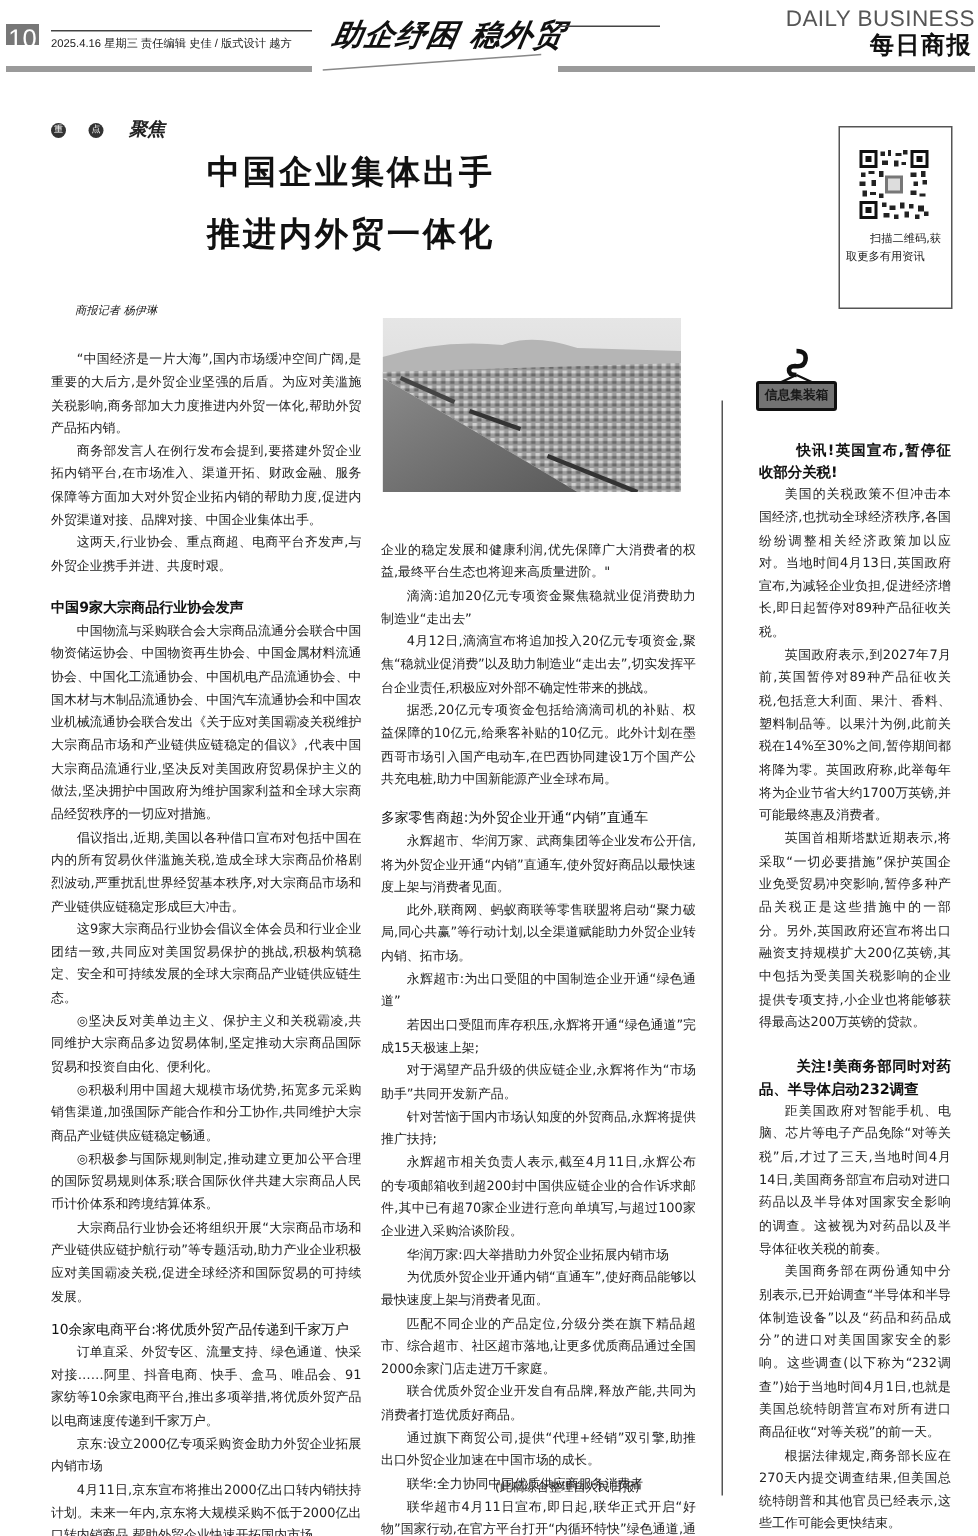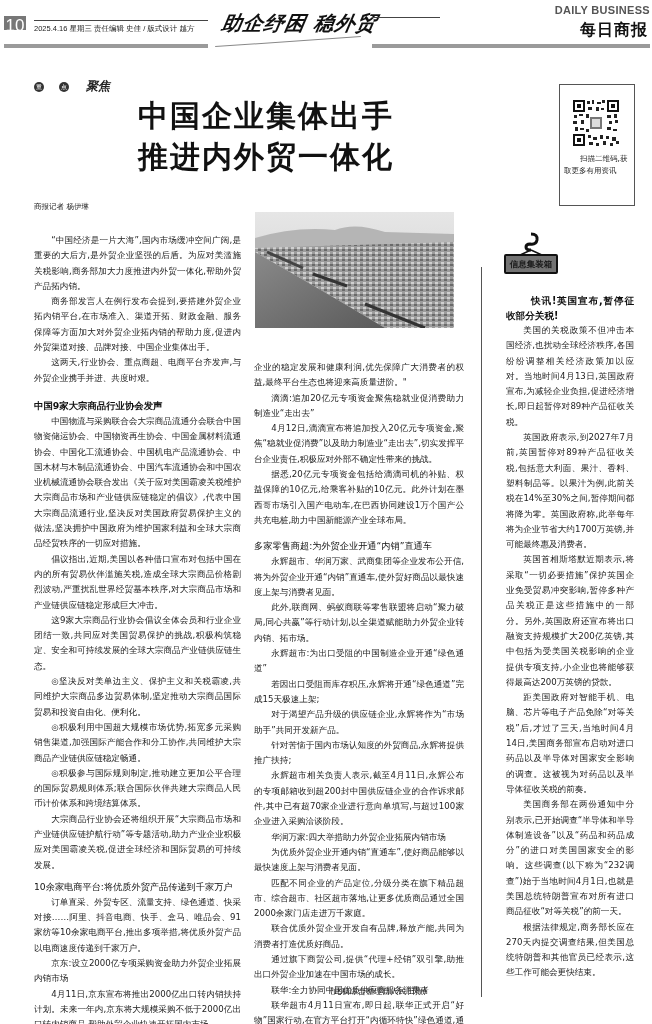--- a/index.html
+++ b/index.html
@@ -5,38 +5,38 @@
   html,body{margin:0;padding:0;background:#fff;}
   body{width:652px;height:1024px;position:relative;overflow:hidden;font-family:"DejaVu Sans",sans-serif;color:#1a1a1a;}
   .abs{position:absolute;}
   
   .page-num{left:4px;top:16px;width:22px;height:14px;background:#777;color:#fff;font-family:"Liberation Sans",sans-serif;font-size:17px;line-height:20px;text-align:center;}
   .hdr-line-top{height:1px;background:#444;}
   .hdr-bar{height:4px;background:#9a9a9a;}
   .hdr-meta{left:34px;top:24px;font-size:7.5px;color:#222;white-space:nowrap;font-family:Liberation Sans, sans-serif;}
   .hdr-slogan{left:222px;top:10px;font-size:20px;font-weight:bold;font-style:italic;color:#111;letter-spacing:1px;white-space:nowrap;transform:skewX(-10deg);}
   .hdr-slogan-underline{left:215px;top:41px;width:146px;height:1px;background:#888;transform:rotate(-4deg);}
-  .hdr-en{right:2px;top:4px;font-family:"Liberation Sans",sans-serif;font-size:11px;font-weight:bold;color:#555;letter-spacing:0.3px;}
+  .hdr-en{right:2px;top:4px;font-family:"Liberation Sans",sans-serif;font-size:15px;font-weight:normal;color:#555;letter-spacing:0.3px;}
   .hdr-cn{right:4px;top:20px;font-family:"DejaVu Serif",serif;font-size:16px;font-weight:bold;color:#111;letter-spacing:1px;}
   
   .tag{left:34px;top:78px;display:flex;align-items:center;gap:15px;}
   .tag-dot{width:10px;height:10px;border-radius:50%;background:#333;color:#fff;font-size:6px;line-height:10px;text-align:center;}
   .tag-text{font-size:12px;font-weight:bold;font-style:italic;color:#222;margin-left:2px;}
   
-  .headline{left:138px;top:95px;font-size:30px;font-weight:bold;line-height:41px;color:#111;letter-spacing:2px;}
+  .headline{left:138px;top:95px;font-size:22px;font-weight:bold;line-height:41px;color:#111;letter-spacing:2px;}
   
   .qr-box{left:559px;top:84px;width:74px;height:120px;border:1px solid #555;background:#fff;}
   .qr{position:absolute;left:12px;top:14px;width:48px;height:48px;}
   .qr-caption{position:absolute;left:4px;top:68px;width:66px;font-size:7.5px;line-height:12px;color:#222;text-indent:16px;}
   
   .col{font-size:8.6px;line-height:15.3px;color:#222;text-align:justify;}
   .col p{margin:0;text-indent:2em;}
   .col p.noind{text-indent:0;}
   .col h3{margin:6px 0 1px 0;font-size:9.4px;line-height:15px;font-weight:bold;color:#111;}
-  .byline{left:34px;top:202px;font-size:7.5px;color:#222;}
+  .byline{left:50px;top:202px;font-size:7.5px;color:#222;font-style:italic;}
   .col1{left:34px;top:216px;width:207px;}
   .col2{left:254px;top:360px;width:210px;}
   .col3{left:506px;top:293px;width:128px;font-size:8.6px;line-height:15.3px;}
   .col3 h4{margin:0;font-size:9.6px;line-height:15px;font-weight:bold;text-indent:2.6em;color:#111;}
   .photo{left:255px;top:212px;width:199px;height:116px;overflow:hidden;}
   .vrule{left:481px;top:267px;width:1px;height:730px;background:#555;}
   .box-sign{left:504px;top:254px;width:50px;height:16px;border:2px solid #111;border-radius:2px;font-size:8.5px;line-height:16px;text-align:center;font-weight:bold;background:#737373;}
   .hook{left:516px;top:232px;width:30px;height:24px;}
   .note{left:330px;top:986px;font-size:8.2px;color:#222;}
 </style>
@@ -194,17 +194,18 @@
   <path d="M15 2 Q22 2 21 8 Q20 13 14 12 Q10 12 10 15 Q10 18 15 18" stroke="#111" stroke-width="3" fill="none"></path>
   <path d="M15 18 L2 24 M15 18 L28 24" stroke="#111" stroke-width="1.5" fill="none"></path>
 </svg>
 <div class="abs box-sign">信息集装箱</div>
 
 <div class="abs col col3">
   <h4>快讯!英国宣布,暂停征收部分关税!</h4>
   <p>美国的关税政策不但冲击本国经济,也扰动全球经济秩序,各国纷纷调整相关经济政策加以应对。当地时间4月13日,英国政府宣布,为减轻企业负担,促进经济增长,即日起暂停对89种产品征收关税。</p>
   <p>英国政府表示,到2027年7月前,英国暂停对89种产品征收关税,包括意大利面、果汁、香料、塑料制品等。以果汁为例,此前关税在14%至30%之间,暂停期间都将降为零。英国政府称,此举每年将为企业节省大约1700万英镑,并可能最终惠及消费者。</p>
   <p>英国首相斯塔默近期表示,将采取“一切必要措施”保护英国企业免受贸易冲突影响,暂停多种产品关税正是这些措施中的一部分。另外,英国政府还宣布将出口融资支持规模扩大200亿英镑,其中包括为受美国关税影响的企业提供专项支持,小企业也将能够获得最高达200万英镑的贷款。</p>
+  <h4 style="margin-top:14px">关注!美商务部同时对药品、半导体启动232调查</h4>
   <p>距美国政府对智能手机、电脑、芯片等电子产品免除“对等关税”后,才过了三天,当地时间4月14日,美国商务部宣布启动对进口药品以及半导体对国家安全影响的调查。这被视为对药品以及半导体征收关税的前奏。</p>
   <p>美国商务部在两份通知中分别表示,已开始调查“半导体和半导体制造设备”以及“药品和药品成分”的进口对美国国家安全的影响。这些调查(以下称为“232调查”)始于当地时间4月1日,也就是美国总统特朗普宣布对所有进口商品征收“对等关税”的前一天。</p>
   <p>根据法律规定,商务部长应在270天内提交调查结果,但美国总统特朗普和其他官员已经表示,这些工作可能会更快结束。</p>
 
 </div>
 
 </body></html>

